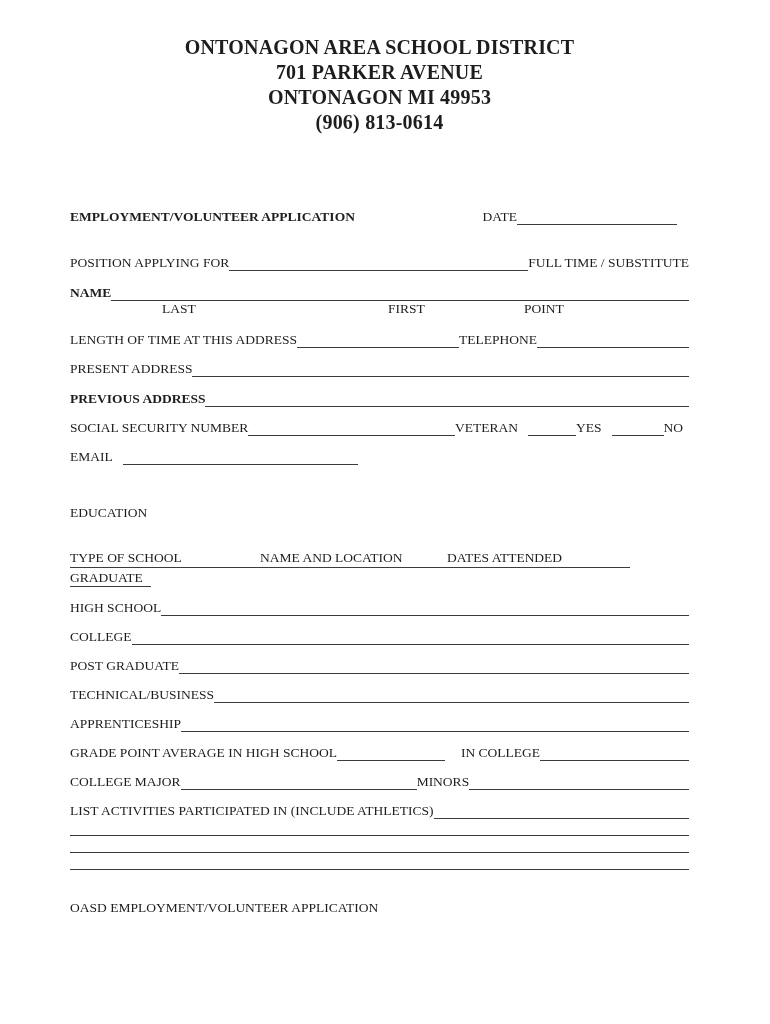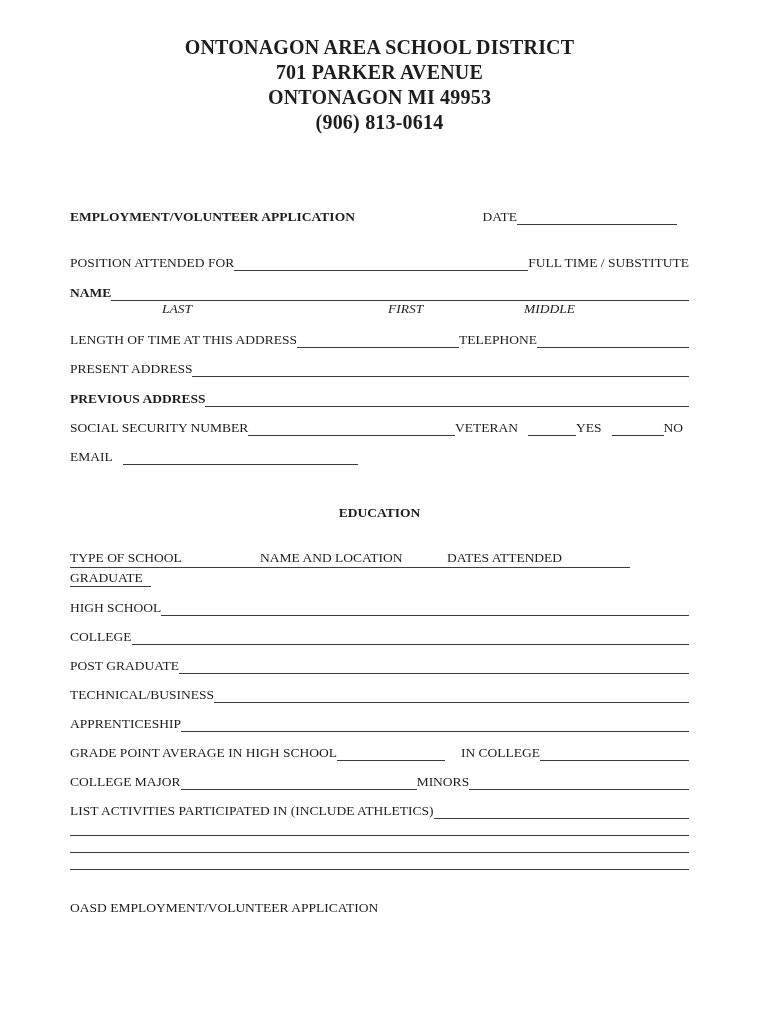--- a/index.html
+++ b/index.html
@@ -56,29 +56,28 @@
   .mt28 { margin-top: 28px; }
   .mt15 { margin-top: 15px; }
   .mt14 { margin-top: 14px; font-weight: bold; }
   .mt13 { margin-top: 13px; }
   .mt1  { margin-top: 1px; }
   .mt30f{ margin-top: 30px; }
   .sublabels {
     position: relative;
     height: 16px;
     line-height: 16px;
-    font-style: italic;
   }
   .sublabels span { position: absolute; top: 0; }
   .sub-last   { left: 92px; }
   .sub-first  { left: 318px; }
   .sub-middle { left: 454px; }
   .edu-title {
-    text-align: center;
-    font-weight: bold;
+    text-align: left;
+    font-weight: normal;
     line-height: 16px;
   }
   .edu-cols {
     position: relative;
     height: 18px;
     line-height: 17px;
     width: 560px;
     border-bottom: 1.2px solid #3c3c3c;
   }
   .edu-cols span { position: absolute; top: 0; }
@@ -108,33 +107,33 @@
   </div>
 
   <div class="row mt74 date-row">
     <span class="bold">EMPLOYMENT/VOLUNTEER APPLICATION</span>
     <span class="spacer"></span>
     <span>DATE</span>
     <span class="fill w160"></span>
   </div>
 
   <div class="row mt30">
-    <span>POSITION ATTENDED FOR</span>
+    <span>POSITION APPLYING FOR</span>
     <span class="fill grow"></span>
     <span>FULL TIME / SUBSTITUTE</span>
   </div>
 
   <div class="row mt14">
     <span>NAME</span>
     <span class="fill grow"></span>
   </div>
   <div class="sublabels">
     <span class="sub-last">LAST</span>
     <span class="sub-first">FIRST</span>
-    <span class="sub-middle">MIDDLE</span>
+    <span class="sub-middle">POINT</span>
   </div>
 
   <div class="row mt15">
     <span>LENGTH OF TIME AT THIS ADDRESS</span>
     <span class="fill w162"></span>
     <span>TELEPHONE</span>
     <span class="fill grow"></span>
   </div>
 
   <div class="row mt13">

